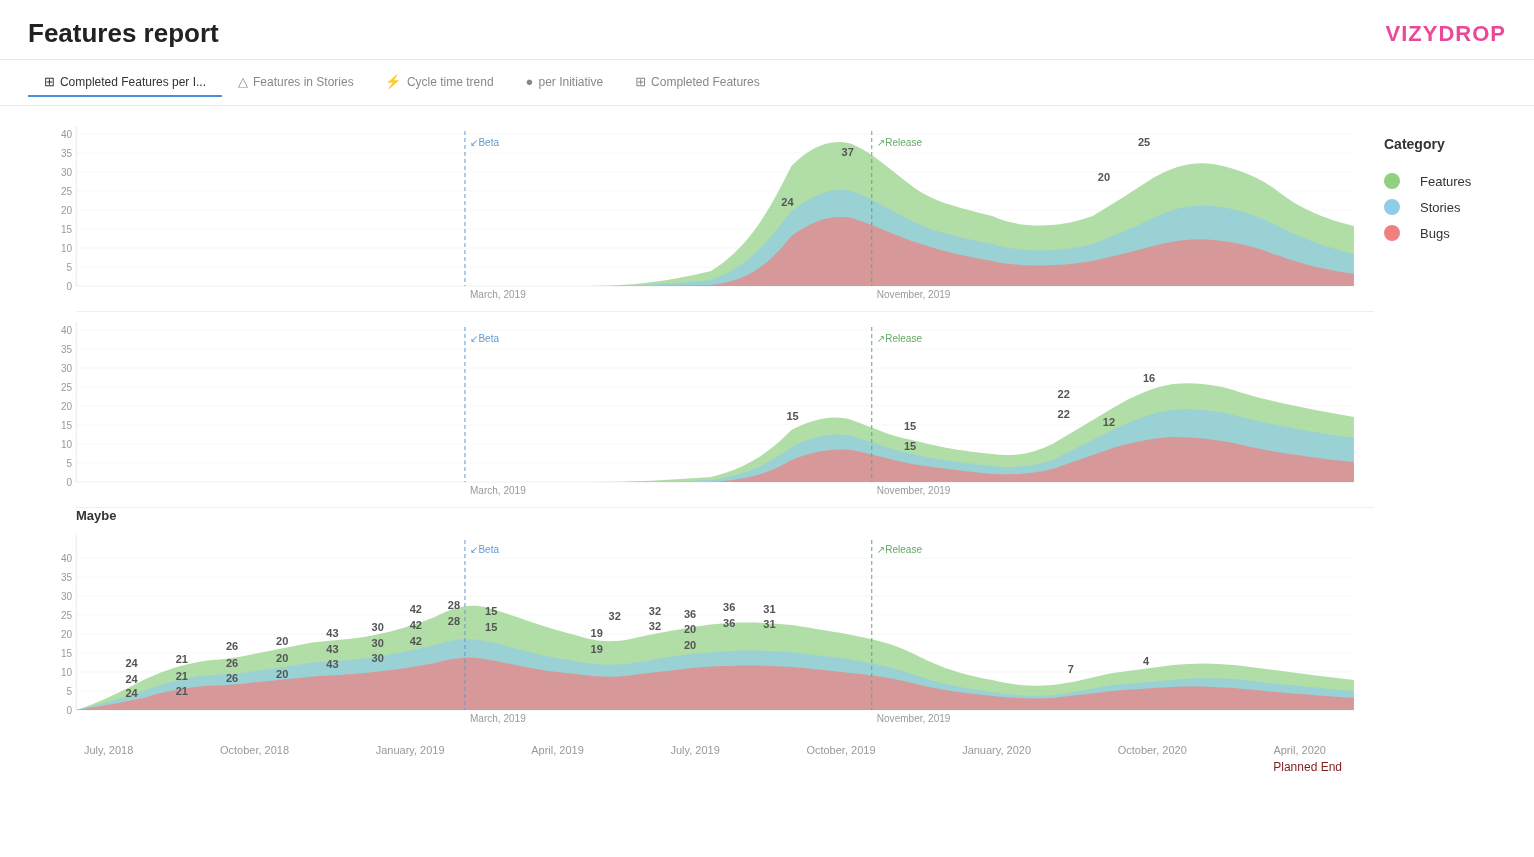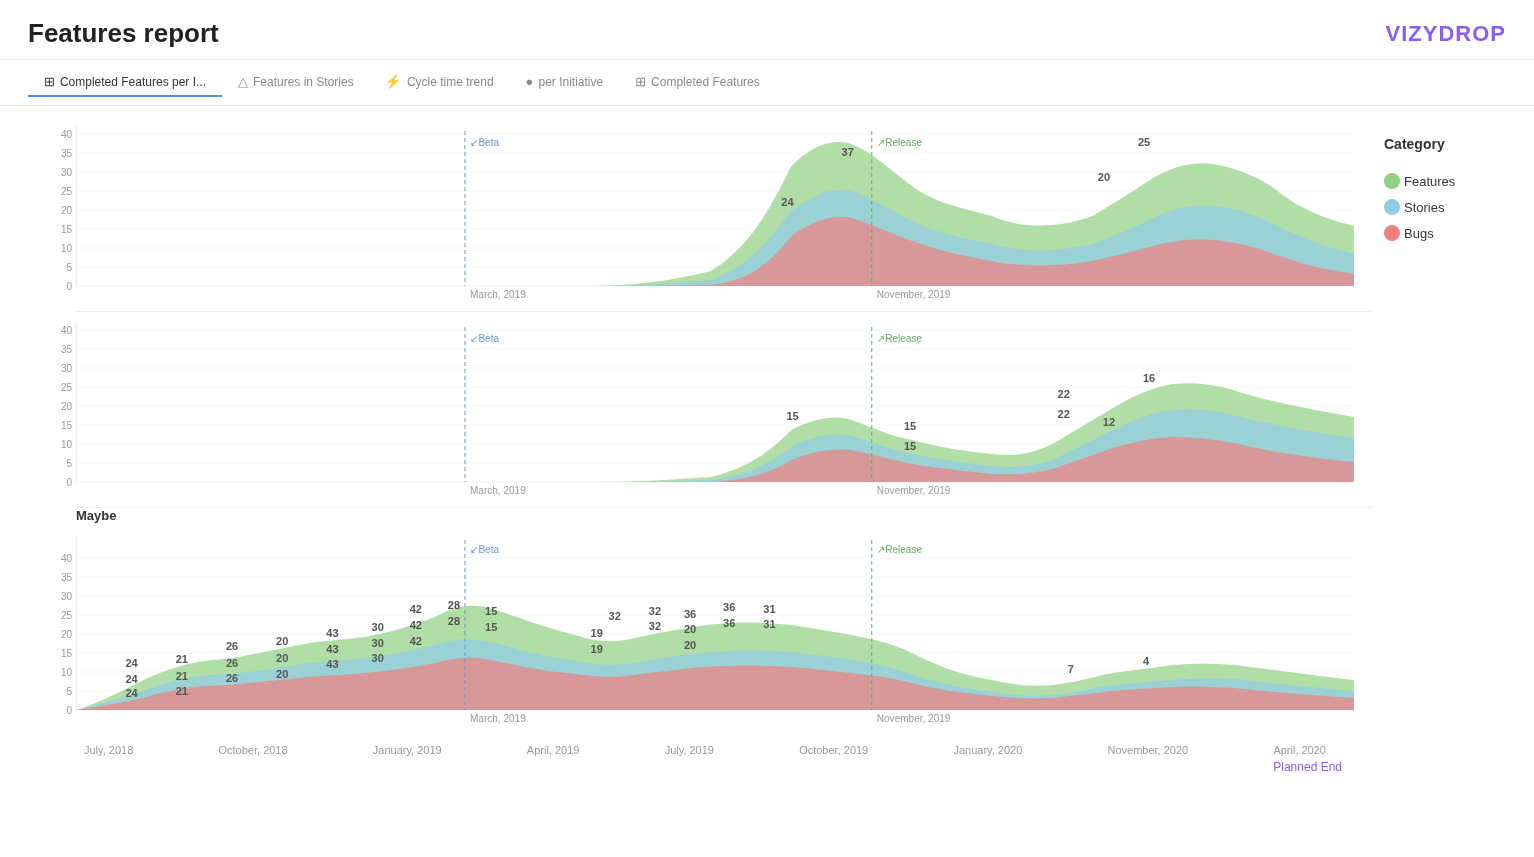--- a/index.html
+++ b/index.html
@@ -1,44 +1,44 @@
 <!DOCTYPE html>
 <html><head>
   <meta charset="utf-8">
   <style>
     * { box-sizing: border-box; margin: 0; padding: 0; }
     body { font-family: 'Segoe UI', Arial, sans-serif; background: #fff; color: #333; width: 1534px; min-height: 857px; overflow-x: hidden; }
 
     .header { display: flex; justify-content: space-between; align-items: center; padding: 18px 28px 10px 28px; border-bottom: 1px solid #e8e8e8; }
     .header-title { font-size: 26px; font-weight: 700; color: #222; }
-    .brand { font-size: 22px; font-weight: 800; color: #8b5cf6; letter-spacing: 1px; }
+    .brand { font-size: 22px; font-weight: 800; color: #ec4899; letter-spacing: 1px; }
 
     .tabs { display: flex; align-items: center; padding: 8px 28px; border-bottom: 1px solid #e8e8e8; gap: 0; }
     .tab { display: flex; align-items: center; gap: 5px; padding: 6px 16px; font-size: 12px; color: #888; cursor: pointer; border-bottom: 2px solid transparent; white-space: nowrap; }
     .tab.active { color: #333; border-bottom: 2px solid #4a90d9; }
     .tab-icon { font-size: 13px; }
 
     .main { display: flex; padding: 10px 0 10px 28px; }
     .charts-area { flex: 1; min-width: 0; }
     .legend-area { width: 160px; padding: 20px 20px 0 10px; }
 
     .legend-title { font-size: 14px; font-weight: 600; margin-bottom: 21px; color: #333; }
-    .legend-item { display: flex; align-items: center; gap: 4px; margin-bottom: 10px; font-size: 13px; }
+    .legend-item { display: flex; align-items: center; gap: 20px; margin-bottom: 10px; font-size: 13px; }
     .legend-dot { width: 16px; height: 16px; border-radius: 50%; flex-shrink: 0; }
 
     .chart-section { margin-bottom: 0; position: relative; }
     .chart-label { font-size: 13px; font-weight: 600; color: #333; margin-bottom: 2px; padding-left: 48px; }
 
     .chart-container { position: relative; height: 195px; width: 100%; }
     svg.chart { width: 100%; height: 100%; }
 
     .x-axis-labels { display: flex; justify-content: space-between; padding: 4px 48px 0 48px; font-size: 11px; color: #999; }
     .x-axis-label { text-align: center; margin-left: 8px; }
 
-    .planned-end { text-align: right; padding-right: 32px; font-size: 12px; color: #8b5cf6; margin-top: 4px; }
+    .planned-end { text-align: right; padding-right: 32px; font-size: 12px; color: #7f1d1d; margin-top: 4px; }
 
     .divider { border: none; border-top: 1px solid #eee; margin: 0 0 0 48px; }
   </style>
 </head>
 <body>
 
 <div class="header">
   <h1 class="header-title">Features report</h1>
   <div class="brand">VIZYDROP</div>
 </div>
@@ -265,21 +265,21 @@
     </div>
 
     <div class="x-axis-labels">
       <span class="x-axis-label">July, 2018</span>
       <span class="x-axis-label">October, 2018</span>
       <span class="x-axis-label">January, 2019</span>
       <span class="x-axis-label">April, 2019</span>
       <span class="x-axis-label">July, 2019</span>
       <span class="x-axis-label">October, 2019</span>
       <span class="x-axis-label">January, 2020</span>
-      <span class="x-axis-label">November, 2020</span>
+      <span class="x-axis-label">October, 2020</span>
       <span class="x-axis-label">April, 2020</span>
     </div>
 
     <div class="planned-end">
       <span>Planned End</span>
     </div>
   </div>
 
   <div class="legend-area">
     <div class="legend-title">Category</div>

